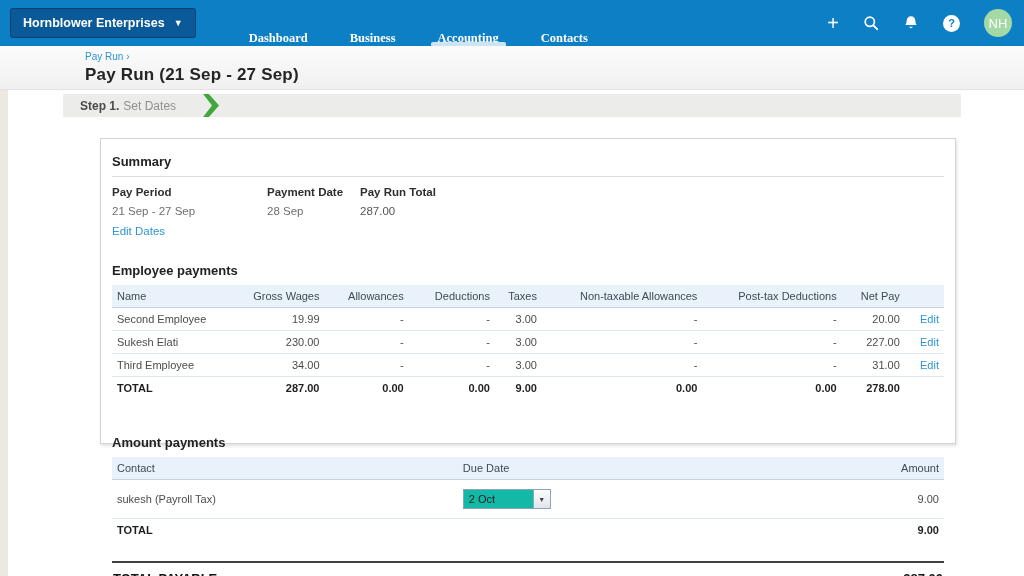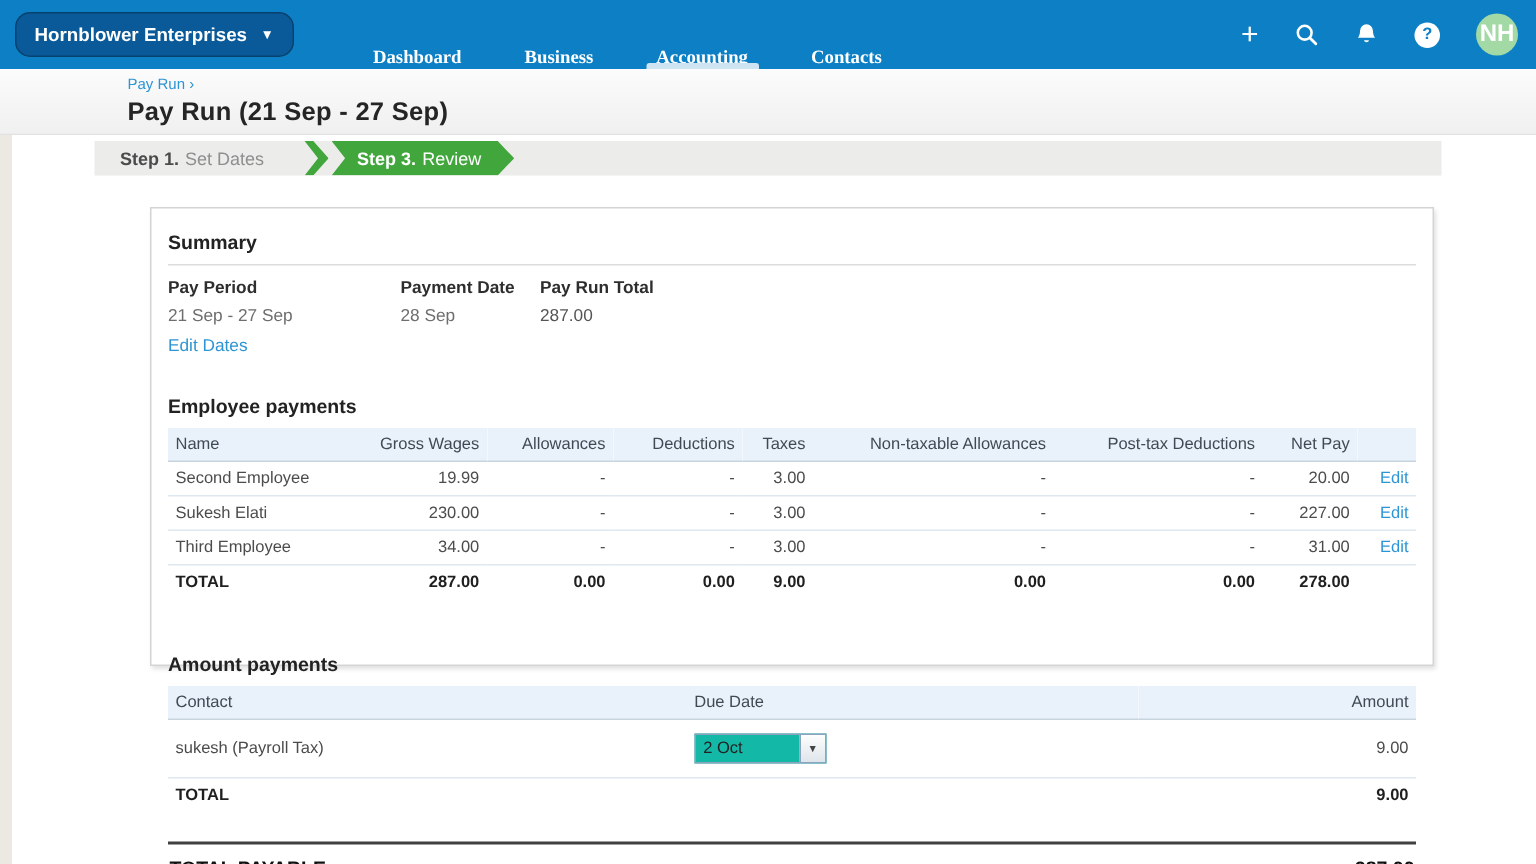--- a/index.html
+++ b/index.html
@@ -10,30 +10,30 @@
     --step-green: #41a63c;
     --table-header-bg: #e9f2fa;
     --avatar-green: #a3d9a5;
   }
   * { margin:0; padding:0; box-sizing:border-box; }
   html,body { width:1024px; height:576px; overflow:hidden; }
   body { font-family:"Liberation Sans", sans-serif; background:#fff; position:relative; }
 
   
   .navbar { position:absolute; top:0; left:0; right:0; height:46px; background:var(--nav-blue); display:flex; align-items:center; z-index:5; }
-  .org-btn { margin-left:10px; background:var(--org-btn-blue); border:1px solid rgba(0,0,0,.28); border-radius:10px; color:#fff; font-size:12.5px; font-weight:bold; padding:7px 12px; display:flex; gap:9px; align-items:center; cursor:pointer; }
+  .org-btn { margin-left:10px; background:var(--org-btn-blue); border:1px solid rgba(0,0,0,.28); border-radius:3px; color:#fff; font-size:12.5px; font-weight:bold; padding:7px 12px; display:flex; gap:9px; align-items:center; cursor:pointer; }
   .org-caret { font-size:9px; line-height:1; }
   .nav-items { display:flex; margin-left:32px; height:100%; align-items:flex-end;font-family:Liberation Serif, serif; }
   .nav-item { color:#fff; font-weight:bold; font-size:12.5px; padding:0 21px; display:flex; align-items:center; position:relative; cursor:pointer; }
   .nav-item.active::after { content:""; position:absolute; left:14px; right:14px; bottom:0; height:4px; background:var(--active-underline); border-radius:2px 2px 0 0; }
   .nav-right { margin-left:auto; display:flex; align-items:center; gap:24px; margin-right:12px; }
   .icon-plus { color:#fff; font-size:20px; font-weight:400; line-height:1; cursor:pointer; }
   .icon-btn { display:flex; align-items:center; cursor:pointer; }
   .help-circle { width:17px; height:17px; border-radius:50%; background:#fff; color:var(--nav-blue); font-size:11px; font-weight:bold; display:flex; align-items:center; justify-content:center; cursor:pointer; }
-  .avatar { width:28px; height:28px; border-radius:50%; background:var(--avatar-green); color:#fff; font-size:16px; font-weight:bold; display:flex; align-items:center; justify-content:center; cursor:pointer; }
+  .avatar { width:28px; height:28px; border-radius:50%; background:var(--avatar-green); color:#fff; font-size:13px; font-weight:normal; display:flex; align-items:center; justify-content:center; cursor:pointer; }
 
   
   .page-header { position:absolute; top:46px; left:0; right:0; height:44px; background:linear-gradient(#fcfcfc,#f0f0f0); border-bottom:1px solid #e2e2e2; padding:5px 0 0 85px; }
   .breadcrumb { font-size:10px; color:var(--link-blue); }
   .breadcrumb a { color:var(--link-blue); text-decoration:none; cursor:pointer; }
   .page-title { font-size:17px; font-weight:bold; color:#252525; margin-top:3px; letter-spacing:.2px; }
 
   
   .steps-bar { position:absolute; top:94px; left:63px; width:898px; height:23px; background:#ececeb; display:flex; align-items:center; font-size:12px; }
   .step { padding:0 17px; color:#8f8f8f; white-space:nowrap; cursor:pointer; }
@@ -112,24 +112,20 @@
   </div>
   <div class="page-title">Pay Run (21 Sep - 27 Sep)</div>
 </div>
 
 <div class="steps-bar">
   <div class="step">
     <span class="prefix">Step 1.</span><span>Set Dates</span>
   </div>
   <div class="step-arrow">
     <div class="arrow-lead"></div>
-    <div class="arrow-body">
-      <span class="prefix">Step 3.</span>
-        <span>Review</span>
-    </div>
   </div>
 </div>
 
 <div class="left-strip"></div>
 
 <div class="card">
 
   <div class="section-heading summary-heading">Summary</div>
   <div class="summary-fields">
     <div class="field-pp">

